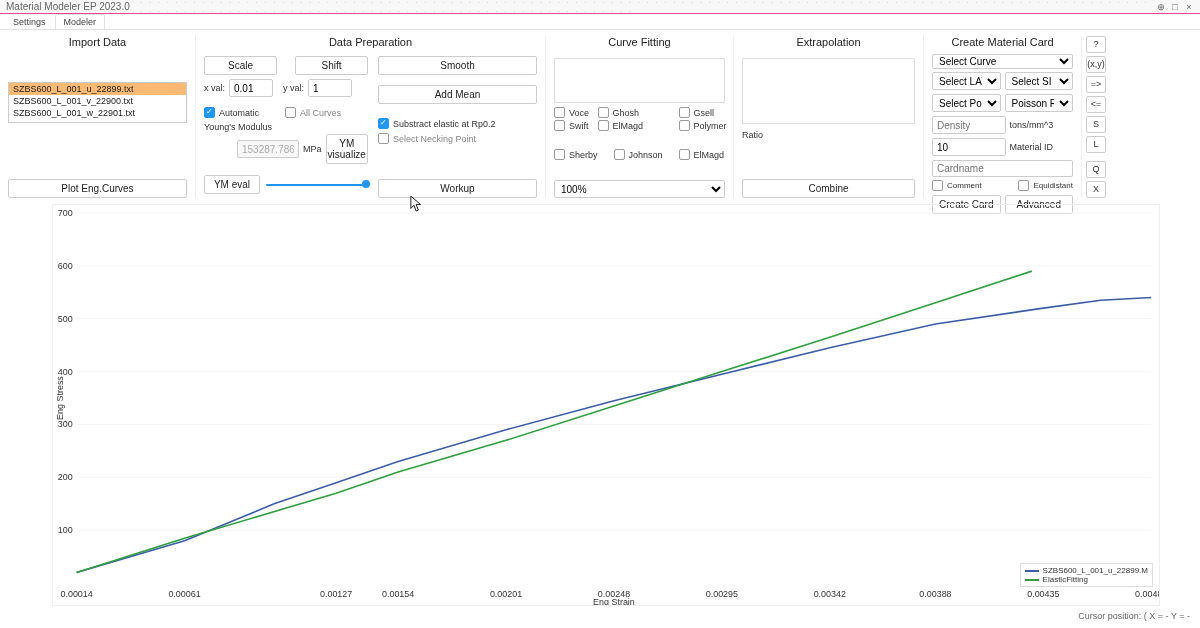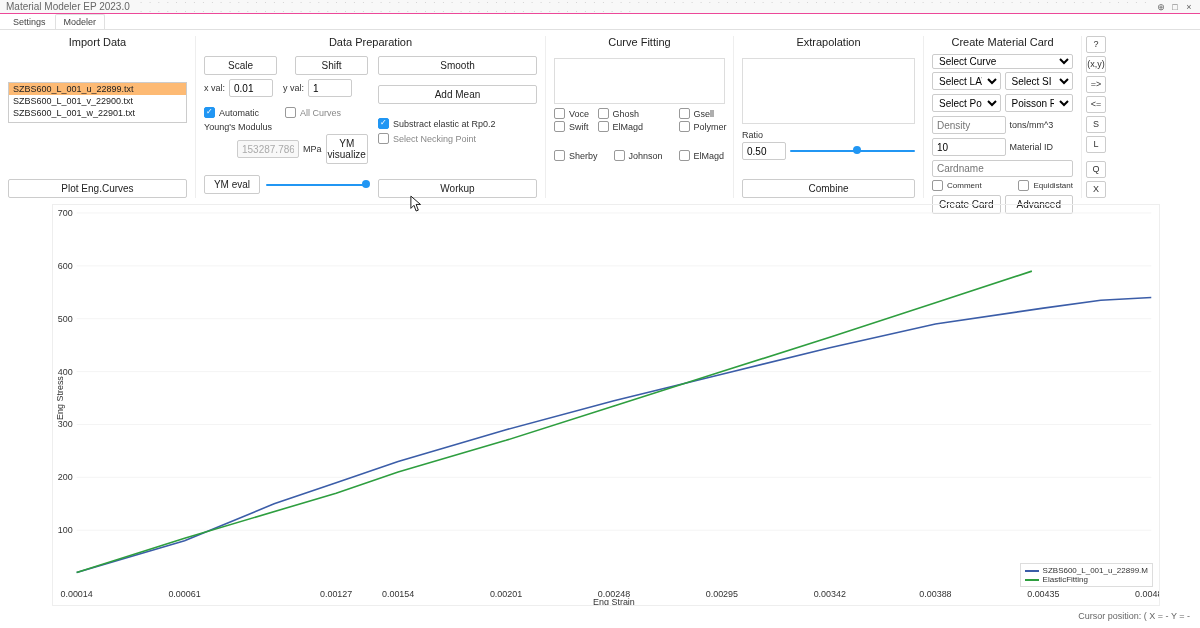--- a/index.html
+++ b/index.html
@@ -166,33 +166,29 @@
         </label>
       <label class="row" style="margin:16px">
           <span class="cb"></span>
           <span class="lbl">Johnson</span>
         </label>
       <label class="row" style="margin:0">
           <span class="cb"></span>
           <span class="lbl">ElMagd</span>
         </label>
     </div>
+    <select class="input" style="margin-top:4px">
+      <option>100%</option>
+    </select>
   </div>
 
   <div class="panel" style="width:190px">
     <div class="panel-title">Extrapolation</div>
     <div style="border:1px solid #ddd; height:66px; margin-bottom:6px;"></div>
     <span class="lbl">Ratio</span>
-    <div class="row" style="margin-top:2px">
-      <input class="input" style="width: 44px;" value="0.50">
-      <div class="slider">
-        <div class="slider-track"></div>
-        <div class="slider-thumb" style="left:50%"></div>
-      </div>
-    </div>
     <div class="btn" style="margin-top:auto">Combine</div>
   </div>
 
   <div class="panel" style="width:158px">
     <div class="panel-title">Create Material Card</div>
     <select class="input"><option>Select Curve</option></select>
     <div class="row" style="margin-top:3px">
       <select class="input" style="flex:1"><option>Select LAW</option></select>
       <select class="input" style="flex:1"><option>Select SI</option></select>
     </div>

